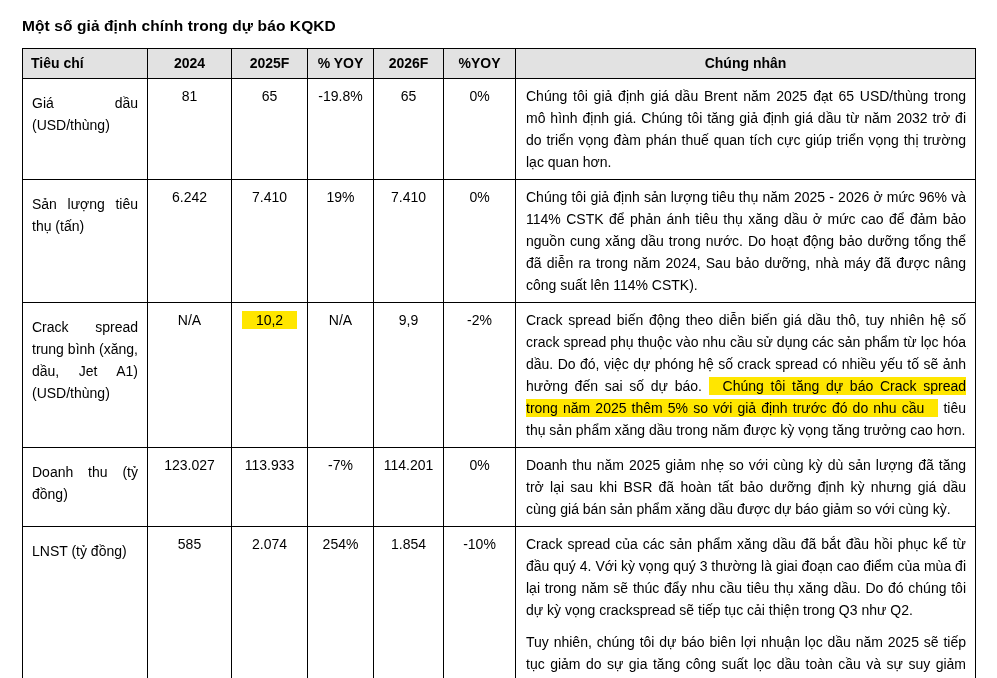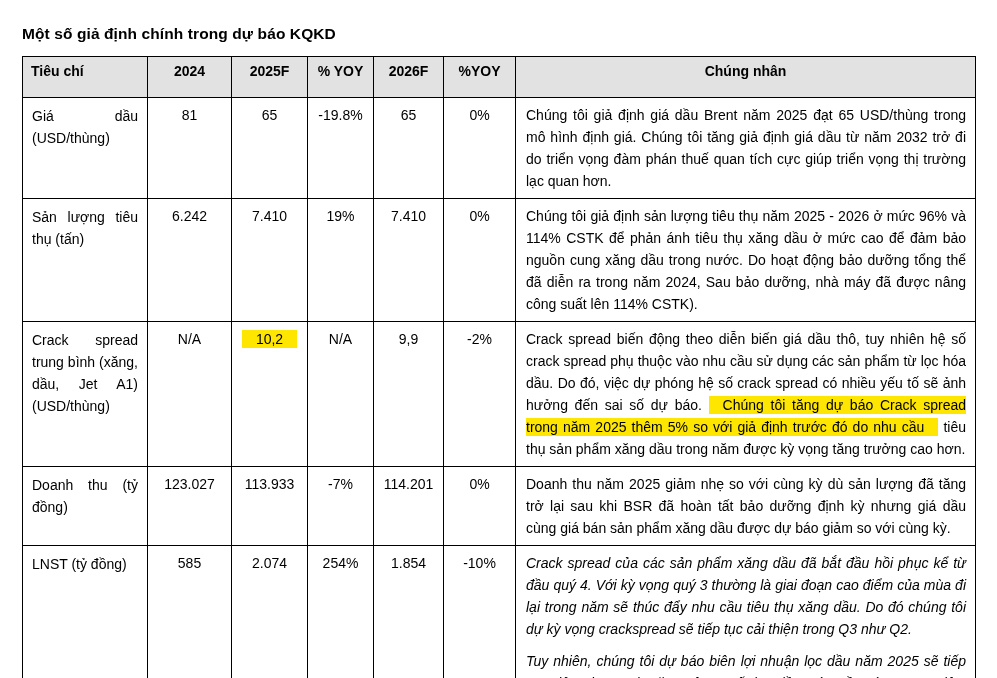--- a/index.html
+++ b/index.html
@@ -10,61 +10,61 @@
     color: #000000;
   }
   .page {
     width: 997px;
     min-height: 678px;
     padding: 9px 22px 4px 22px;
   }
   .doc-title {
     font-size: 15.5px;
     font-weight: bold;
-    margin: 16px 0 13px 0;
+    margin: 8px 0 13px 0;
     letter-spacing: 0.1px;
   }
   table.assumptions {
     border-collapse: collapse;
     table-layout: fixed;
     width: 953px;
   }
   table.assumptions th,
   table.assumptions td {
     border: 1px solid #000000;
     vertical-align: top;
     font-size: 14px;
   }
   table.assumptions thead th {
     background: #e2e2e2;
     font-weight: bold;
     text-align: center;
     padding: 6px 6px;
-    height: 41px;
+    height: 30px;
   }
   table.assumptions thead th.th-left {
     text-align: left;
     padding-left: 8px;
   }
   td.criteria {
     text-align: justify;
-    padding: 7px 9px;
+    padding: 13px 9px;
     line-height: 22px;
   }
   td.num {
     text-align: center;
     padding: 7px 4px;
     line-height: 20px;
   }
   td.reason {
     text-align: justify;
     padding: 6px 9px 6px 10px;
     line-height: 22px;
   }
-  td.reason p { margin: 0 0 10px 0; font-style: italic; }
+  td.reason p { margin: 0 0 10px 0; }
   td.reason p:last-child { margin-bottom: 0; }
   .hl {
     background: #ffe600;
     padding: 1px 14px;
   }
   tr.r1 { height: 90px; }
   tr.r2 { height: 110px; }
   tr.r3 { height: 145px; }
   tr.r4 { height: 70px; }
   tr.r5 { height: 179px; }

